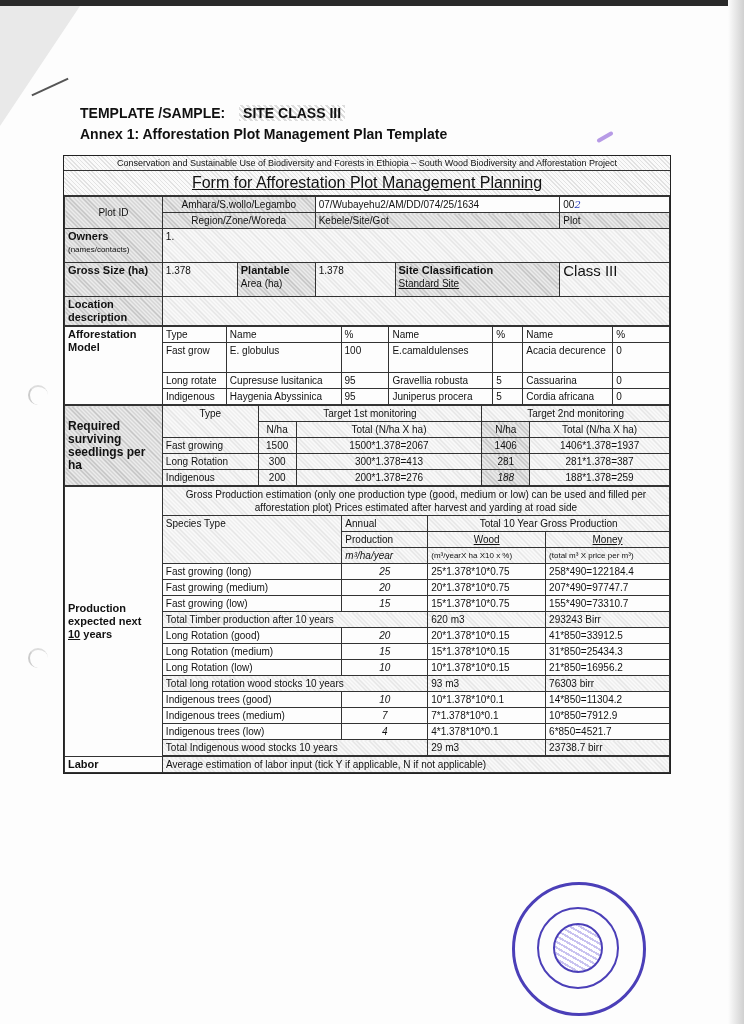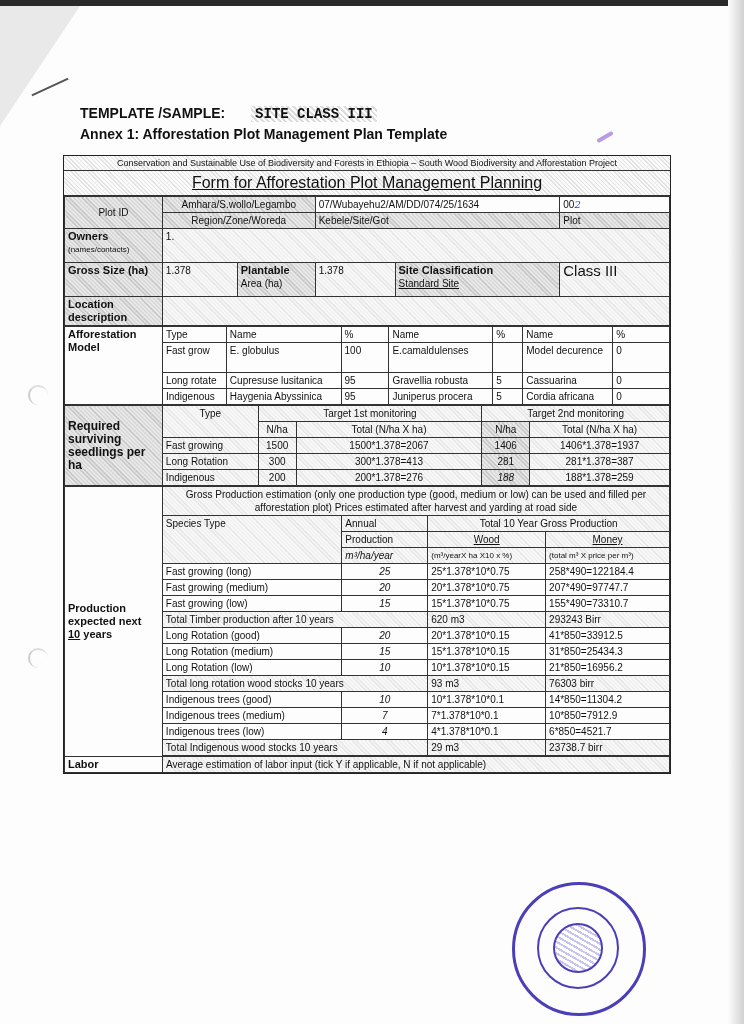--- a/index.html
+++ b/index.html
@@ -3,21 +3,21 @@
 <meta charset="utf-8">
 <style>
   html,body{margin:0;padding:0;}
   body{width:744px;height:1024px;position:relative;overflow:hidden;background:#2a2a2a;font-family:"Liberation Sans",sans-serif;color:#111;}
   .page{position:absolute;left:0;top:6px;width:728px;height:1018px;background:#fdfdfd;}
   .fold{position:absolute;left:0;top:6px;width:0;height:0;border-top:120px solid #e9e9e9;border-right:80px solid transparent;}
   .shadow-right{position:absolute;right:0;top:0;width:16px;height:1024px;background:linear-gradient(to right,#fdfdfd,#d0d0d0);}
   .punch{position:absolute;width:18px;height:18px;border-radius:50%;border-left:2px solid #ccc;border-top:2px solid #ddd;}
   .pencil-mark{position:absolute;left:30px;top:86px;width:40px;height:2px;background:#555;transform:rotate(-25deg);}
   .hdr1{position:absolute;left:80px;top:105px;font-weight:bold;font-size:14px;}
-  .hdr1 .badge{background:repeating-linear-gradient(45deg,#ddd 0 2px,#fff 2px 4px);padding:0 4px;margin-left:22px;font-family:Liberation Mono, monospace;}
+  .hdr1 .badge{background:repeating-linear-gradient(45deg,#ddd 0 2px,#fff 2px 4px);padding:0 4px;margin-left:10px;}
   .hdr2{position:absolute;left:80px;top:126px;font-weight:bold;font-size:14px;}
   .form{position:absolute;left:63px;top:155px;width:606px;border:1.5px solid #222;}
   .dot{background:repeating-linear-gradient(45deg,#e2e2e2 0 1px,#fafafa 1px 3px);}
   .dark{background:repeating-linear-gradient(45deg,#bdbdbd 0 1px,#ececec 1px 3px);}
   table{border-collapse:collapse;width:100%;}
   td{border:1px solid #333;font-size:10px;padding:1px 3px;vertical-align:top;line-height:13px;}
   .proj{font-size:9px;text-align:center;border-bottom:1px solid #333;padding:2px 0;}
   .formtitle{font-size:16px;text-align:center;text-decoration:underline;padding:3px 0;border-bottom:1px solid #333;}
   .lbl{font-weight:bold;font-size:11px;}
   .c{text-align:center;}
@@ -126,21 +126,21 @@
       <td>%</td>
       <td>Name</td>
       <td>%</td>
     </tr>
     <tr style="height:30px;">
       <td>Fast grow</td>
       <td>E. globulus</td>
       <td>100</td>
       <td>E.camaldulenses</td>
       <td></td>
-      <td>Model decurence</td>
+      <td>Acacia decurence</td>
       <td>0</td>
     </tr>
     <tr>
       <td>Long rotate</td>
       <td>Cupresuse lusitanica</td>
       <td>95</td>
       <td>Gravellia robusta</td>
       <td>5</td>
       <td>Cassuarina</td>
       <td>0</td>

